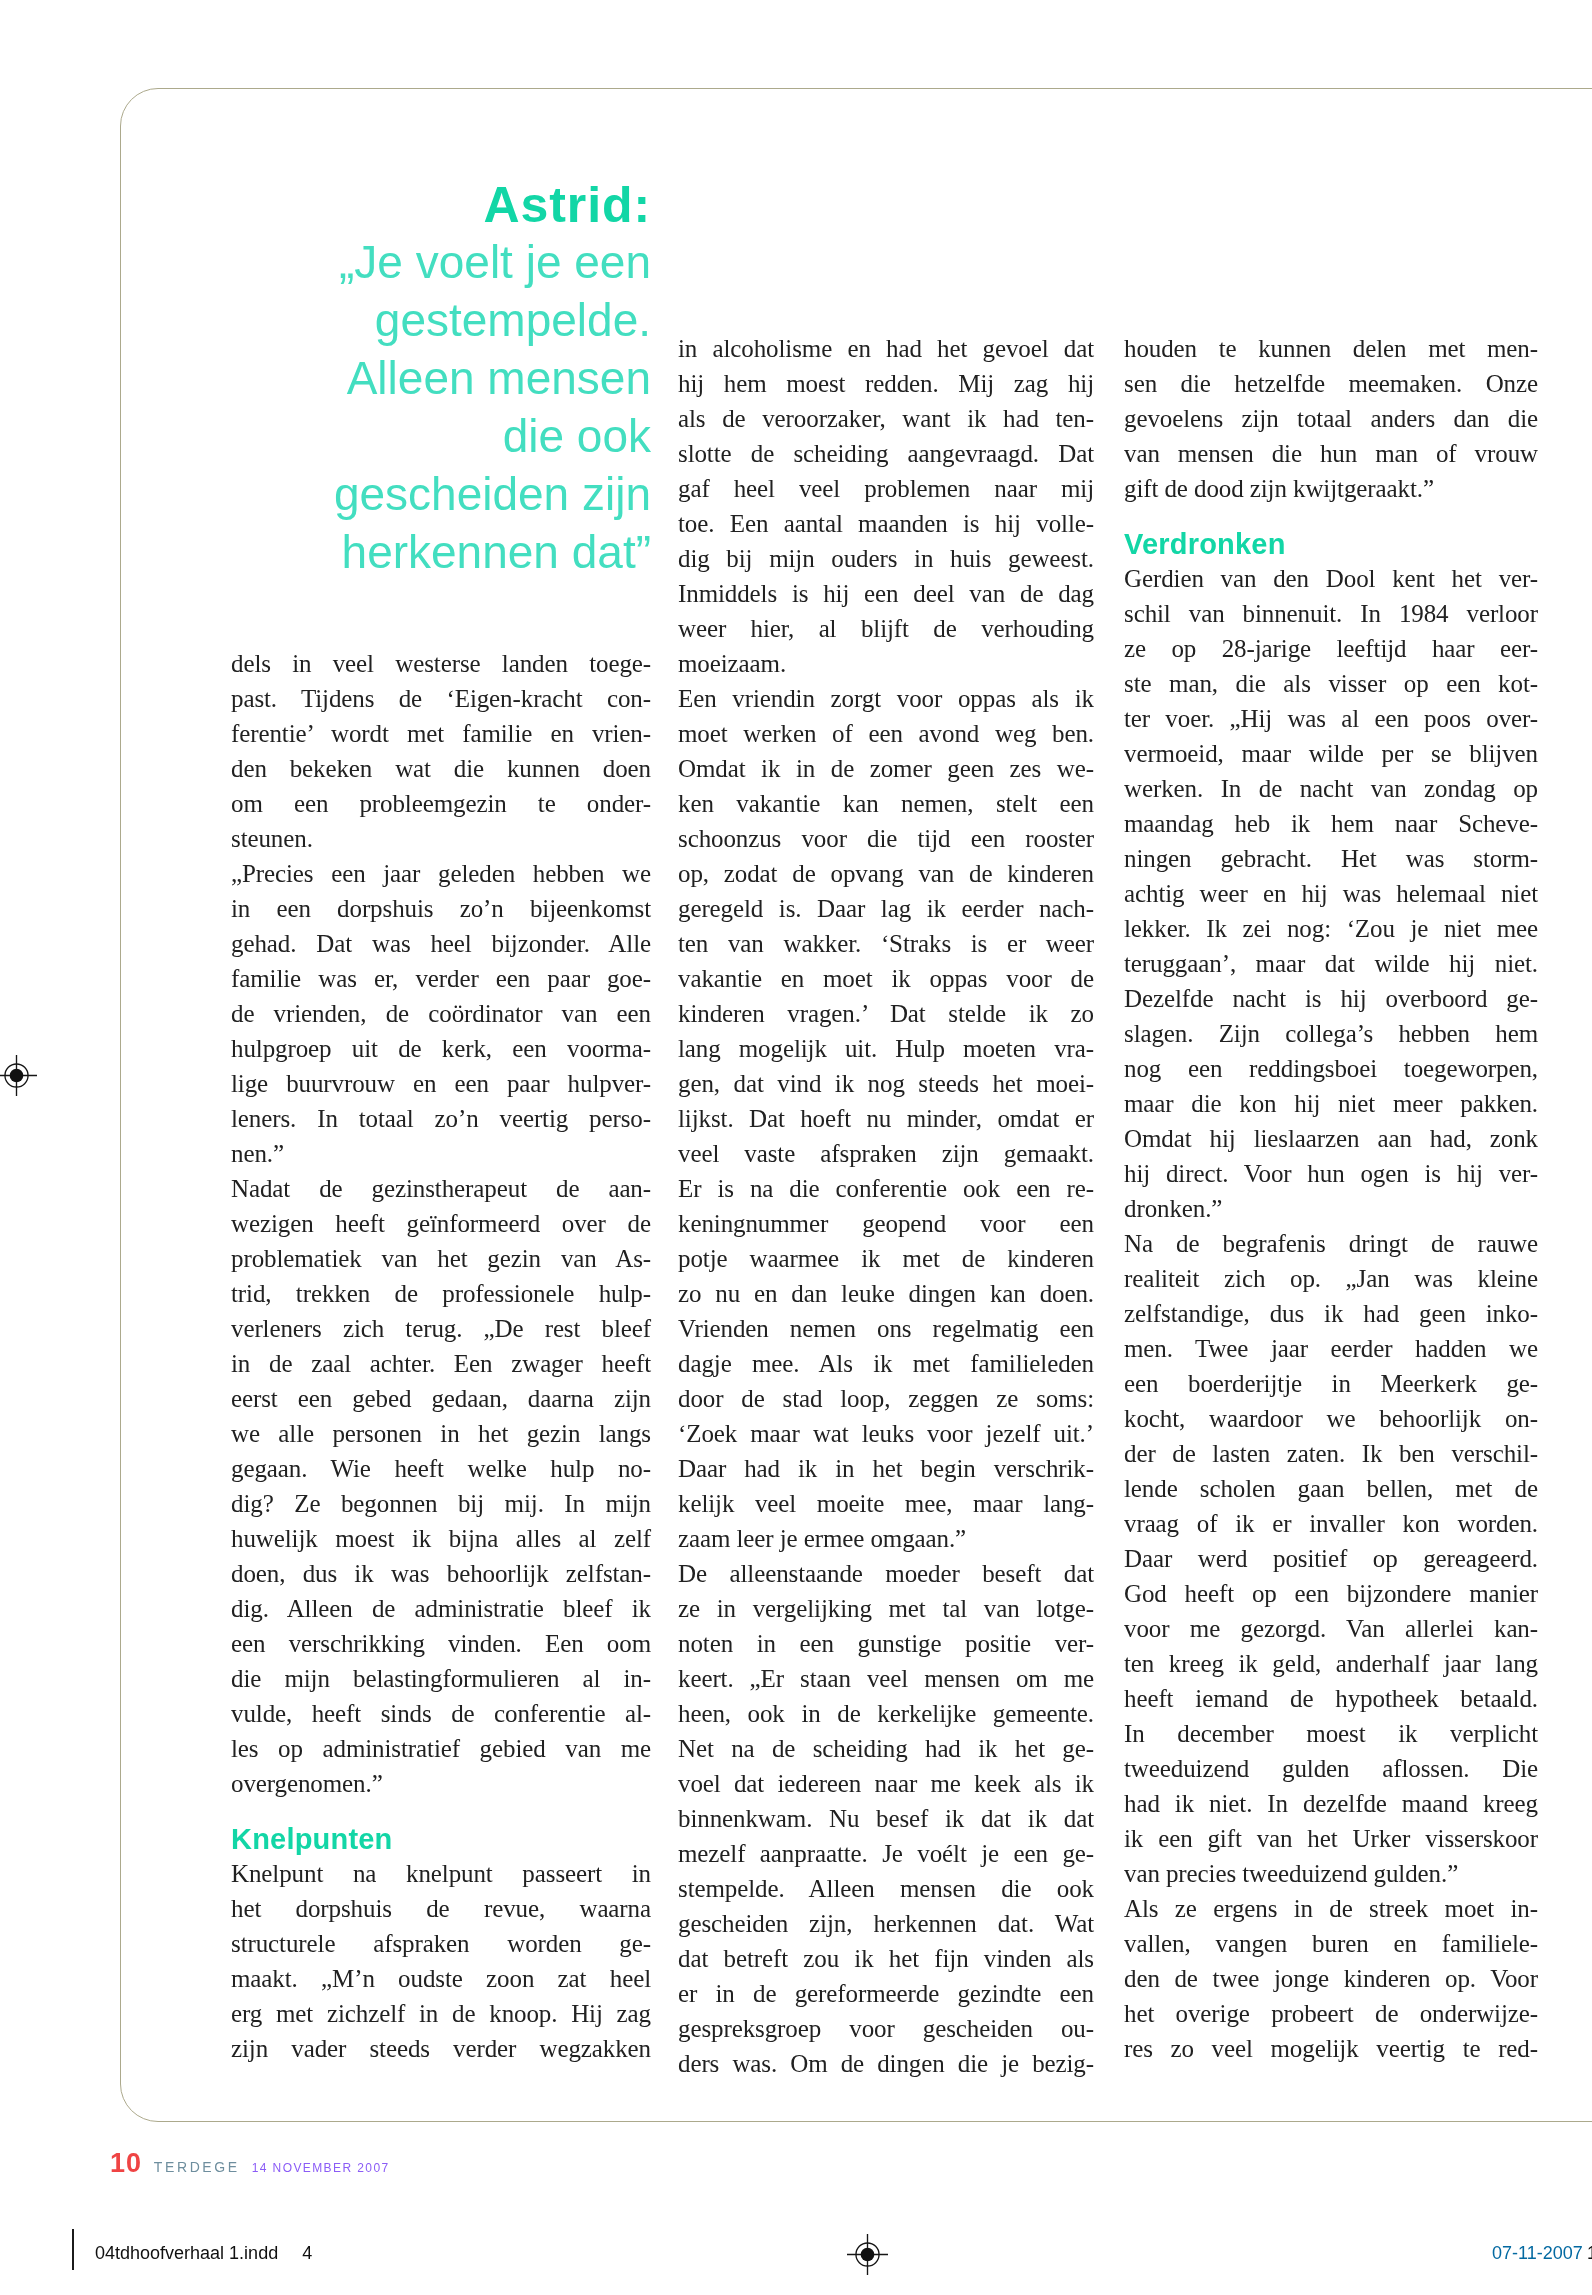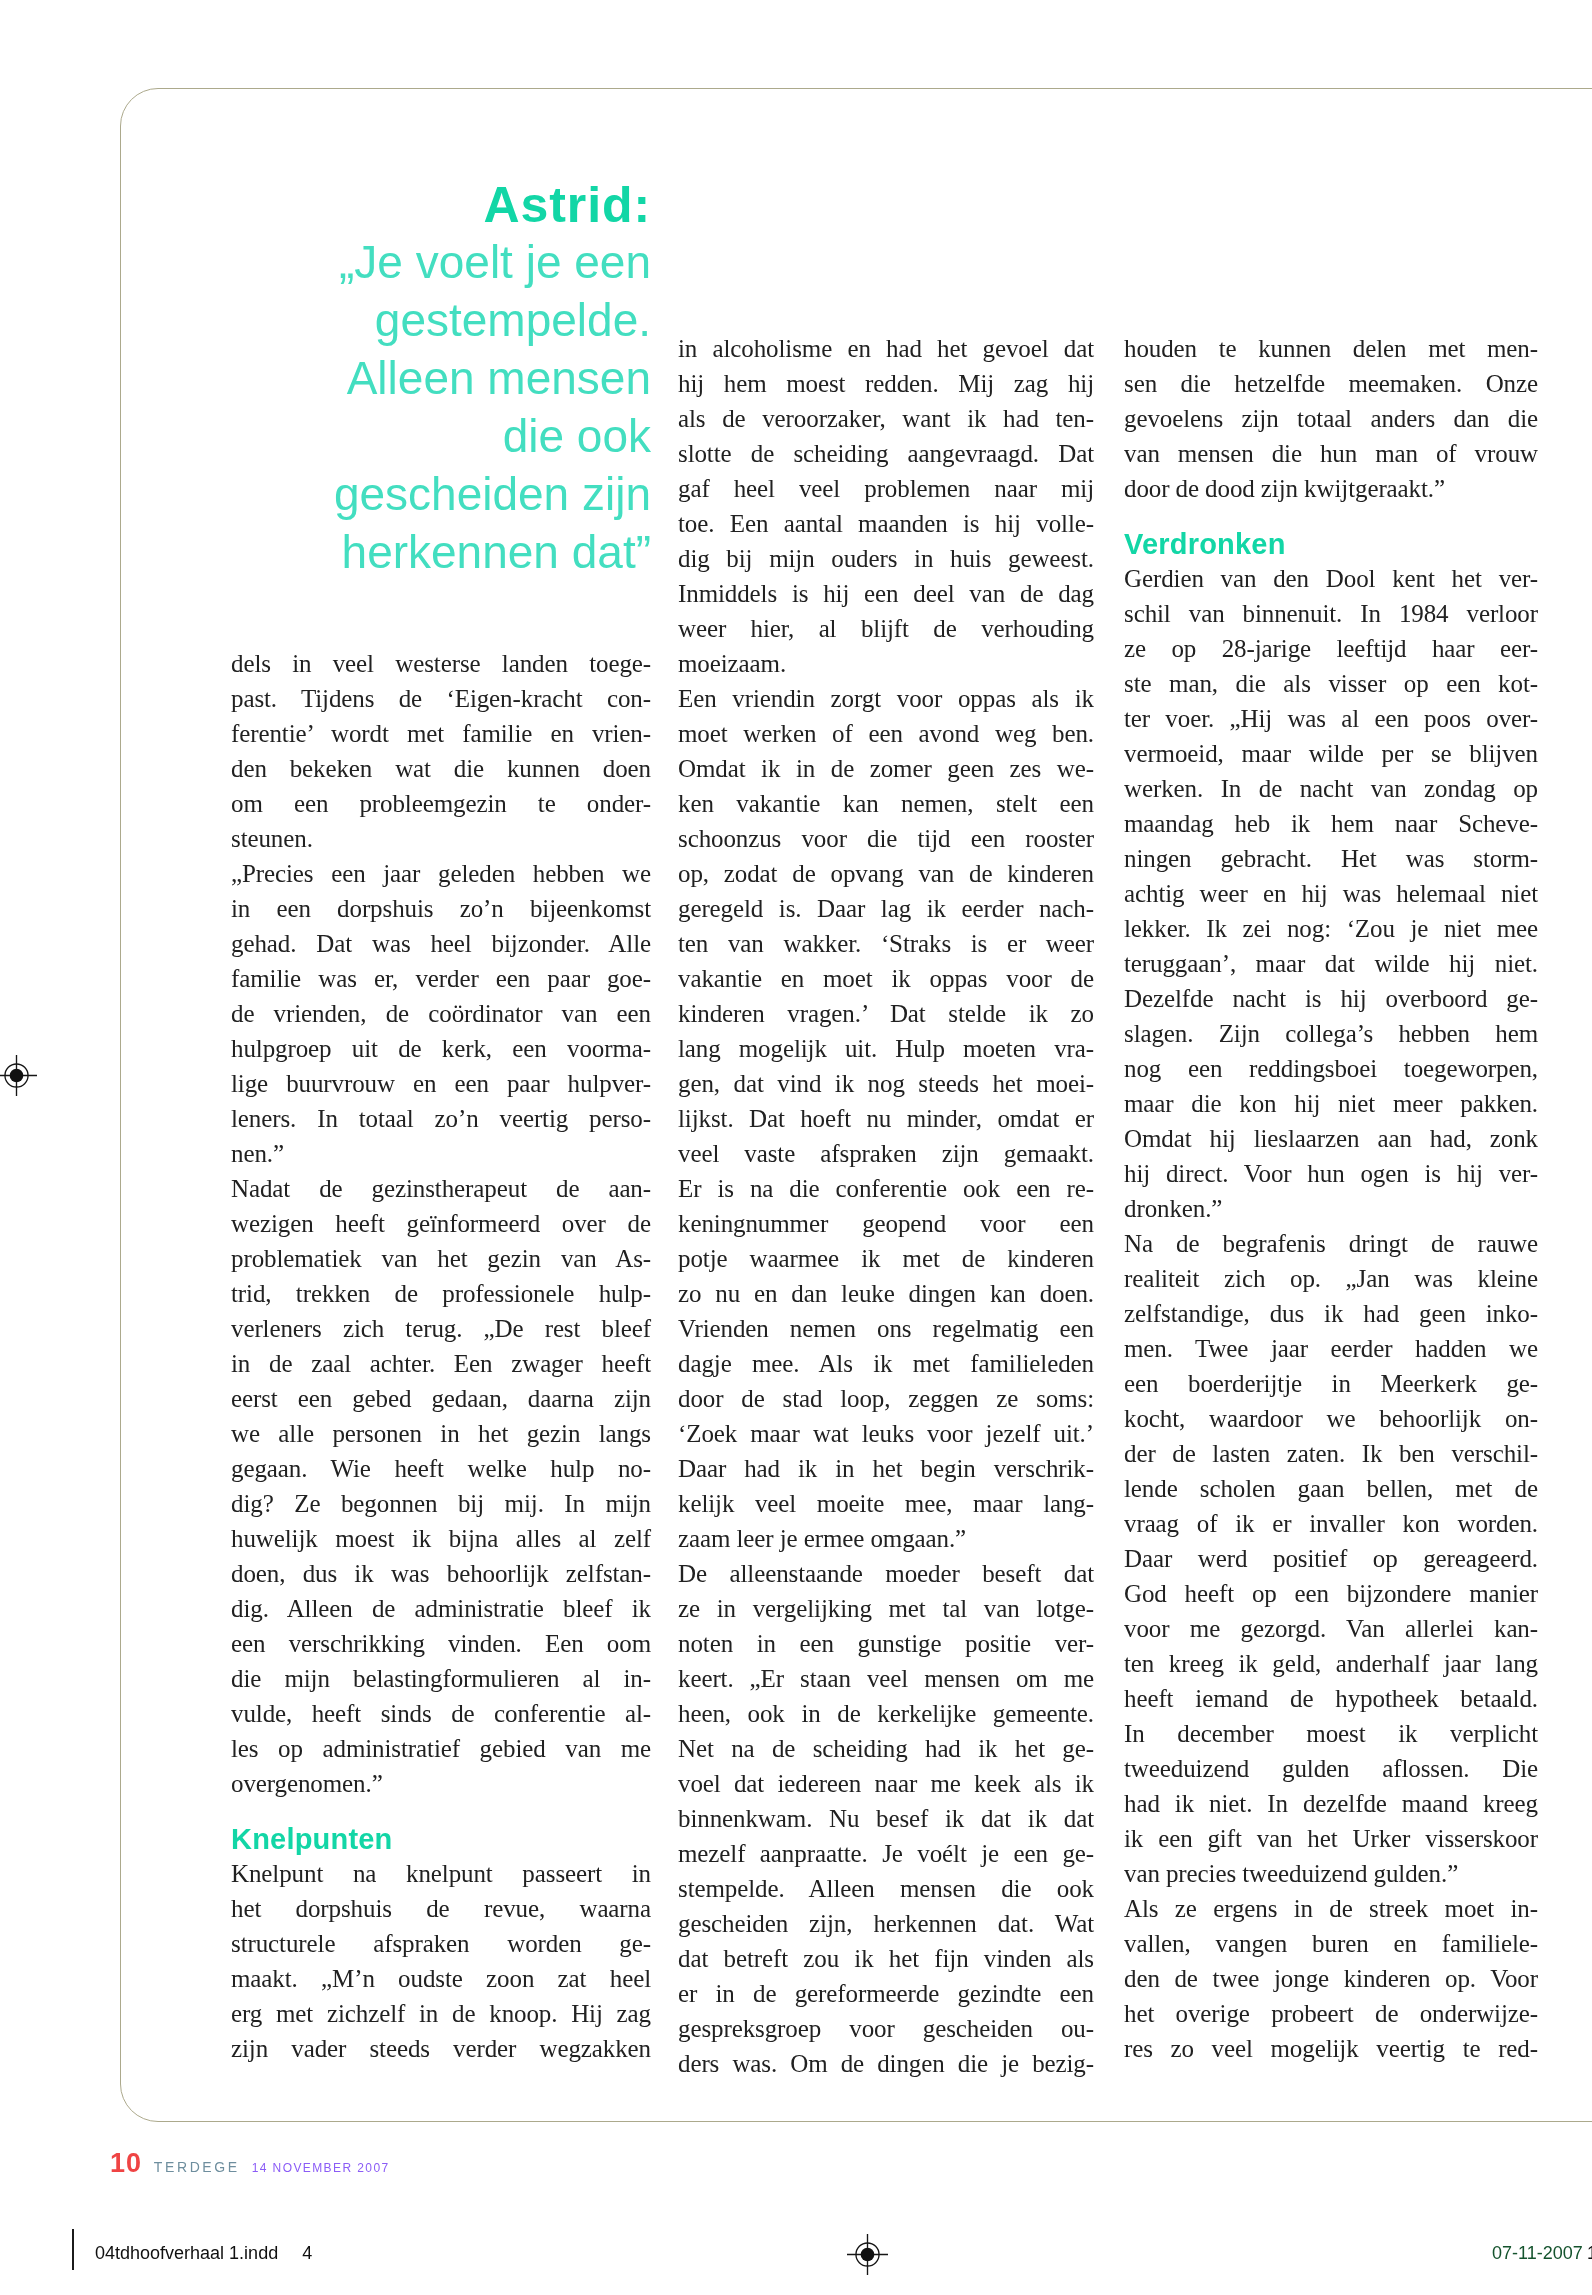--- a/index.html
+++ b/index.html
@@ -75,21 +75,21 @@
     display: flex; align-items: baseline; gap: 12px;
     font-family: "Liberation Sans", sans-serif;
   }
   .pagenum { font-size: 27px; font-weight: 700; color: #ef4444; letter-spacing: 0.9px; }
   .brand   { font-size: 14px; color: var(--brand, #6e8e9e); letter-spacing: 2.6px; }
   .issue   { font-size: 12px; color: #8b5cf6; letter-spacing: 1.4px; }
 
   
   .pl-left  { position: absolute; left: 95px;  top: 2242px; font: 18px/22.4px "Liberation Sans", sans-serif; color: #101010; }
   .pl-page  { margin-left: 24px; }
-  .pl-right { position: absolute; left: 1492px; top: 2242px; font: 18px/22.4px "Liberation Sans", sans-serif; color: #14532d; }
+  .pl-right { position: absolute; left: 1492px; top: 2242px; font: 18px/22.4px "Liberation Sans", sans-serif; color: #0369a1; }
   .pl-clip  { position: absolute; left: 1587px; top: 2242px; font: 18px/22.4px "Liberation Sans", sans-serif; color: #101010; }
   .trim-tick { position: absolute; left: 72px; top: 2229px; width: 1.7px; height: 41px; background: #1b1b1b; }
 </style>
 </head>
 <body>
 
 <div id="screen">
 
   <div class="page-edge"></div>
 
@@ -227,21 +227,21 @@
         <span class="tail"></span>
     </p>
   </section>
 
   <section class="col col3">
     <p class="para">
       <span class="plines">houden te kunnen delen met men-
 sen die hetzelfde meemaken. Onze
 gevoelens zijn totaal anders dan die
 van mensen die hun man of vrouw</span>
-        <span class="tail">door de dood zijn kwijtgeraakt.”</span>
+        <span class="tail">gift de dood zijn kwijtgeraakt.”</span>
     </p>
     <h2 class="subhead">Verdronken</h2>
     <p class="para">
       <span class="plines">Gerdien van den Dool kent het ver-
 schil van binnenuit. In 1984 verloor
 ze op 28-jarige leeftijd haar eer-
 ste man, die als visser op een kot-
 ter voer. „Hij was al een poos over-
 vermoeid, maar wilde per se blijven
 werken. In de nacht van zondag op

